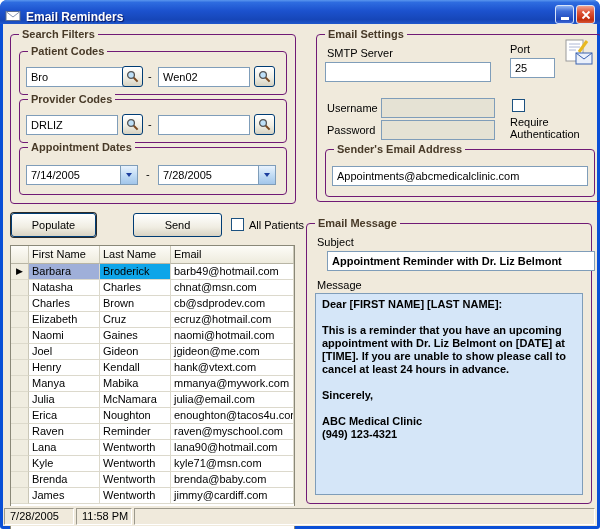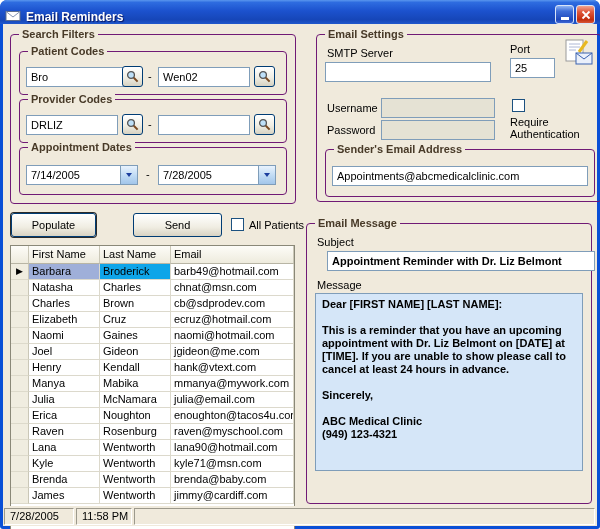--- a/index.html
+++ b/index.html
@@ -236,21 +236,21 @@
             </div>
             <div class="grid-row">
               <div class="row-header"></div>
               <div class="grid-cell col0">Erica</div>
               <div class="grid-cell col1">Noughton</div>
               <div class="grid-cell col2">enoughton@tacos4u.com</div>
             </div>
             <div class="grid-row">
               <div class="row-header"></div>
               <div class="grid-cell col0">Raven</div>
-              <div class="grid-cell col1">Rosenburg</div>
+              <div class="grid-cell col1">Reminder</div>
               <div class="grid-cell col2">raven@myschool.com</div>
             </div>
             <div class="grid-row">
               <div class="row-header"></div>
               <div class="grid-cell col0">Lana</div>
               <div class="grid-cell col1">Wentworth</div>
               <div class="grid-cell col2">lana90@hotmail.com</div>
             </div>
             <div class="grid-row">
               <div class="row-header"></div>
@@ -309,21 +309,21 @@
         </div>
       </div>
 
       <div class="groupbox" style="left:303px; top:199px; width:286px; height:281px;">
         <span class="gb-caption">Email Message</span>
 
         <span class="lbl" style="left:10px; top:12px;">Subject</span>
         <input class="txt bold" style="left: 20px; top: 27px; width: 268px;" value="Appointment Reminder with Dr. Liz Belmont">
 
         <span class="lbl" style="left:10px; top:55px;">Message</span>
-        <div class="message-box" style="left:8px; top:69px; width:268px; height:178px;">Dear [FIRST NAME] [LAST NAME]:
+        <div class="message-box" style="left:8px; top:69px; width:268px; height:202px;">Dear [FIRST NAME] [LAST NAME]:
 
 This is a reminder that you have an upcoming appointment with Dr. Liz Belmont on [DATE] at [TIME]. If you are unable to show please call to cancel at least 24 hours in advance.
 
 Sincerely,
 
 ABC Medical Clinic
 (949) 123-4321</div>
       </div>
 
     </div>

